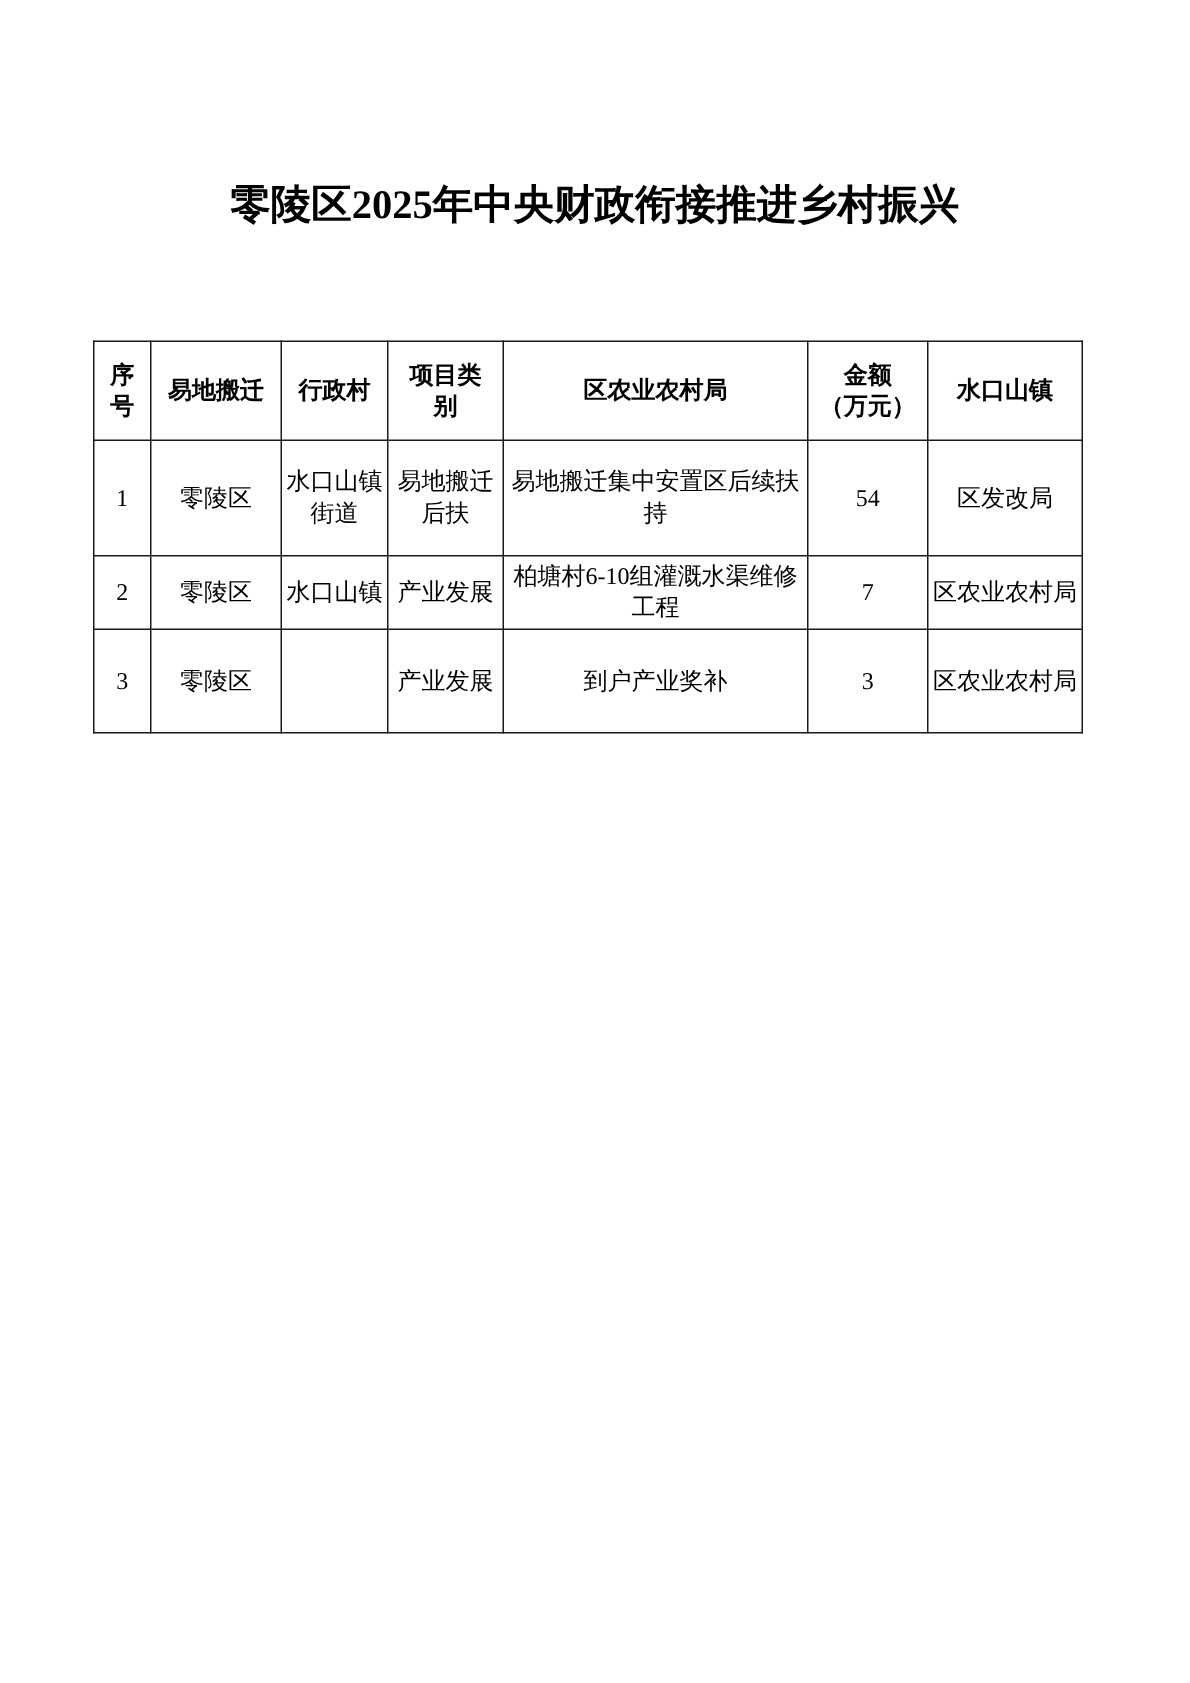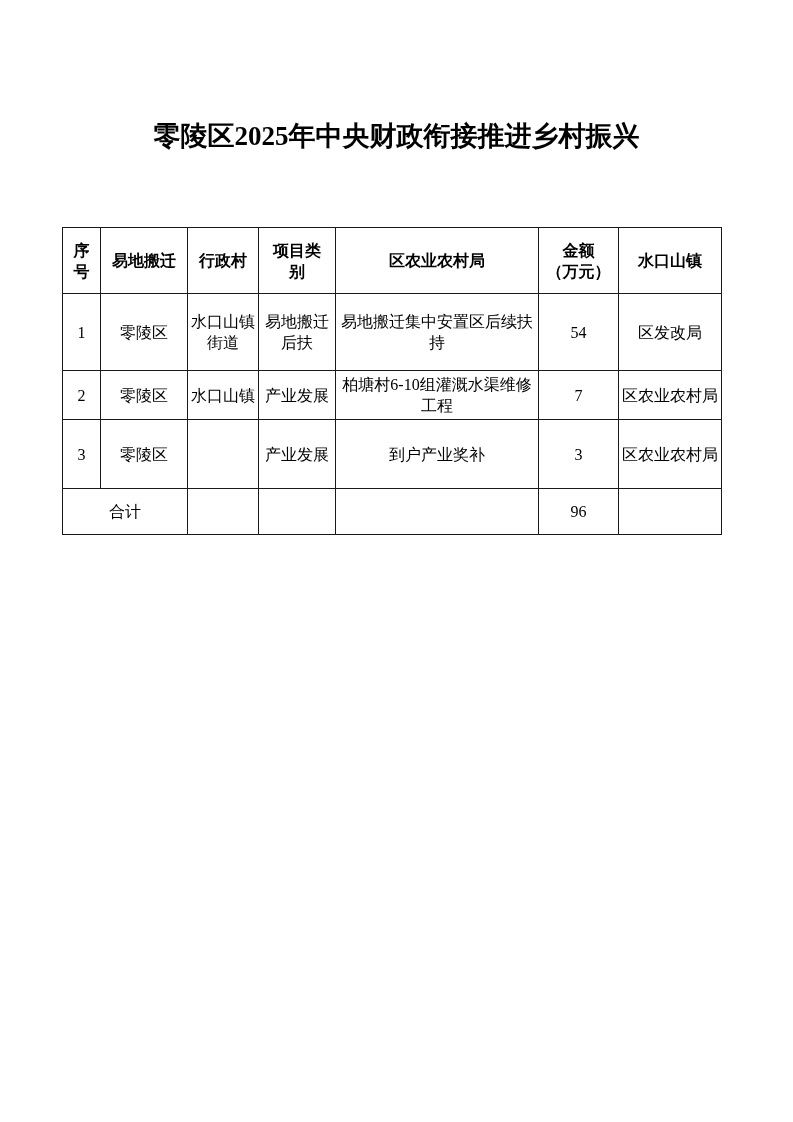--- a/index.html
+++ b/index.html
@@ -118,24 +118,16 @@
       <tr class="r-3">
         <td>3</td>
         <td>零陵区</td>
         <td></td>
         <td>产业发展</td>
         <td>到户产业奖补</td>
         <td>3</td>
         <td>区农业农村局</td>
       </tr>
 
-      <tr class="r-total">
-        <td colspan="2">合计</td>
-        <td></td>
-        <td></td>
-        <td></td>
-        <td>96</td>
-        <td></td>
-      </tr>
     </tbody>
   </table>
 
 </div>
 
 </body></html>

